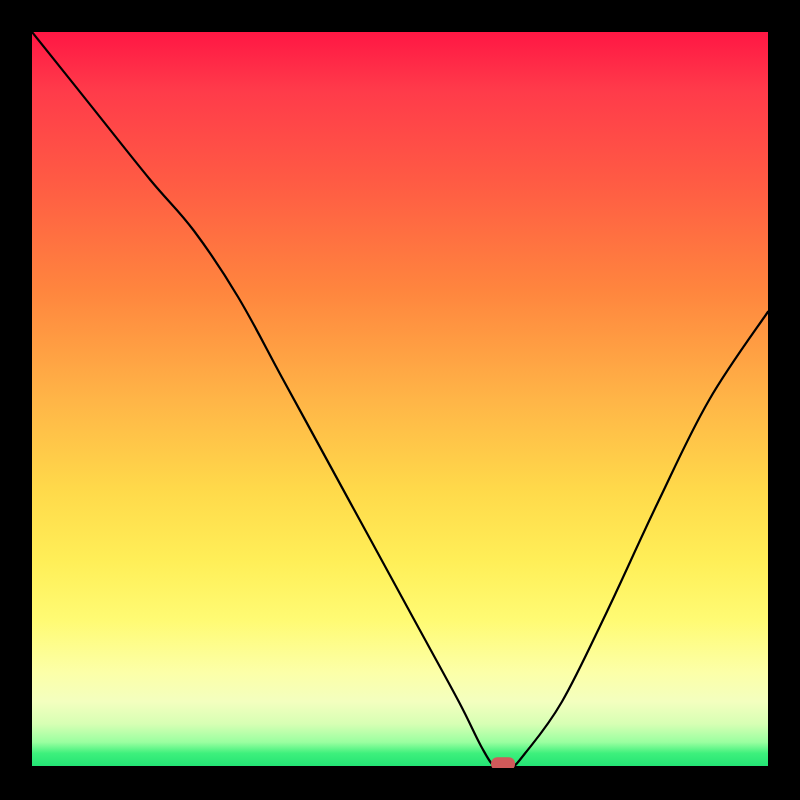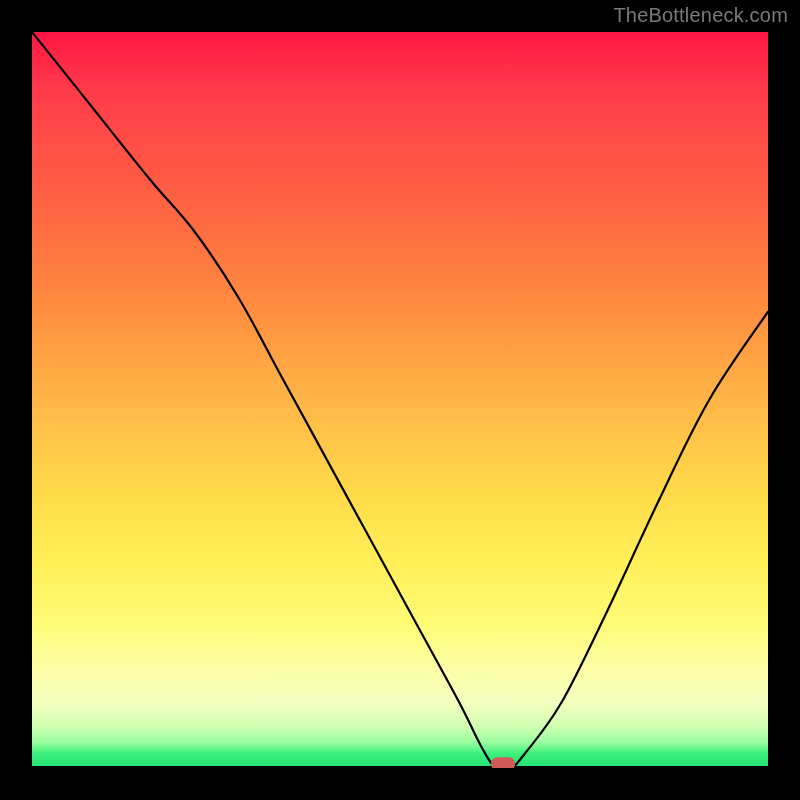--- a/index.html
+++ b/index.html
@@ -83,21 +83,20 @@
   .baseline {
     stroke: #000;
     stroke-width: 2;
   }
 </style>
 </head>
 <body>
 
 <div class="frame">
 
-  <div class="watermark">TheBottleneck.com</div>
 
   <div class="plot-area">
     <div class="gradient"></div>
 
     <svg class="curve-svg" viewBox="0 0 736 736" preserveAspectRatio="none">
       <line class="baseline" x1="0" y1="735" x2="736" y2="735"></line>
       <path class="curve" d="M 0 0 C 10.5984 13.248000000000003, 37.6832 47.104000000000035, 58.88 73.60000000000002 C 80.0768 100.096, 99.21280000000002 124.67839999999993, 117.76 147.19999999999993 C 136.3072 169.72159999999994, 146.02239999999998 177.52320000000003, 161.92 198.72000000000003 C 177.8176 219.91680000000002, 190.1824 238.464, 206.08 264.96 C 221.97760000000002 291.45599999999996, 234.3424 316.77439999999996, 250.24 345.91999999999996 C 266.1376 375.06559999999996, 278.5024 397.7344, 294.40000000000003 426.88 C 310.29760000000005 456.0256, 322.6624 478.69440000000003, 338.56 507.84000000000003 C 354.4576 536.9856, 366.8224 559.6544, 382.72 588.8 C 398.61760000000004 617.9455999999999, 414.9568 647.2384, 426.88 669.76 C 438.8032 692.2816, 442.33599999999996 701.9968, 448.96 713.92 C 455.584 725.8431999999999, 458.3808 732.0255999999999, 463.68 736 C 468.9792 739.9744000000001, 473.10080000000005 738.6496, 478.40000000000003 736 C 483.6992 733.3504, 483.8464 733.2031999999999, 493.12 721.28 C 502.3936 709.3568, 515.3471999999999 694.9312, 529.92 669.76 C 544.4928 644.5888, 556.8576 617.2096, 574.08 581.44 C 591.3024 545.6704000000001, 607.0528 509.4592, 625.6 471.04 C 644.1472 432.62080000000003, 657.248 402.4448, 677.12 368 C 696.992 333.5552, 725.4016 295.5776, 736 279.68"></path>
       <rect class="marker" rx="6" ry="6" width="24" height="13" x="459.04" y="725.32"></rect>
     </svg>
   </div>

